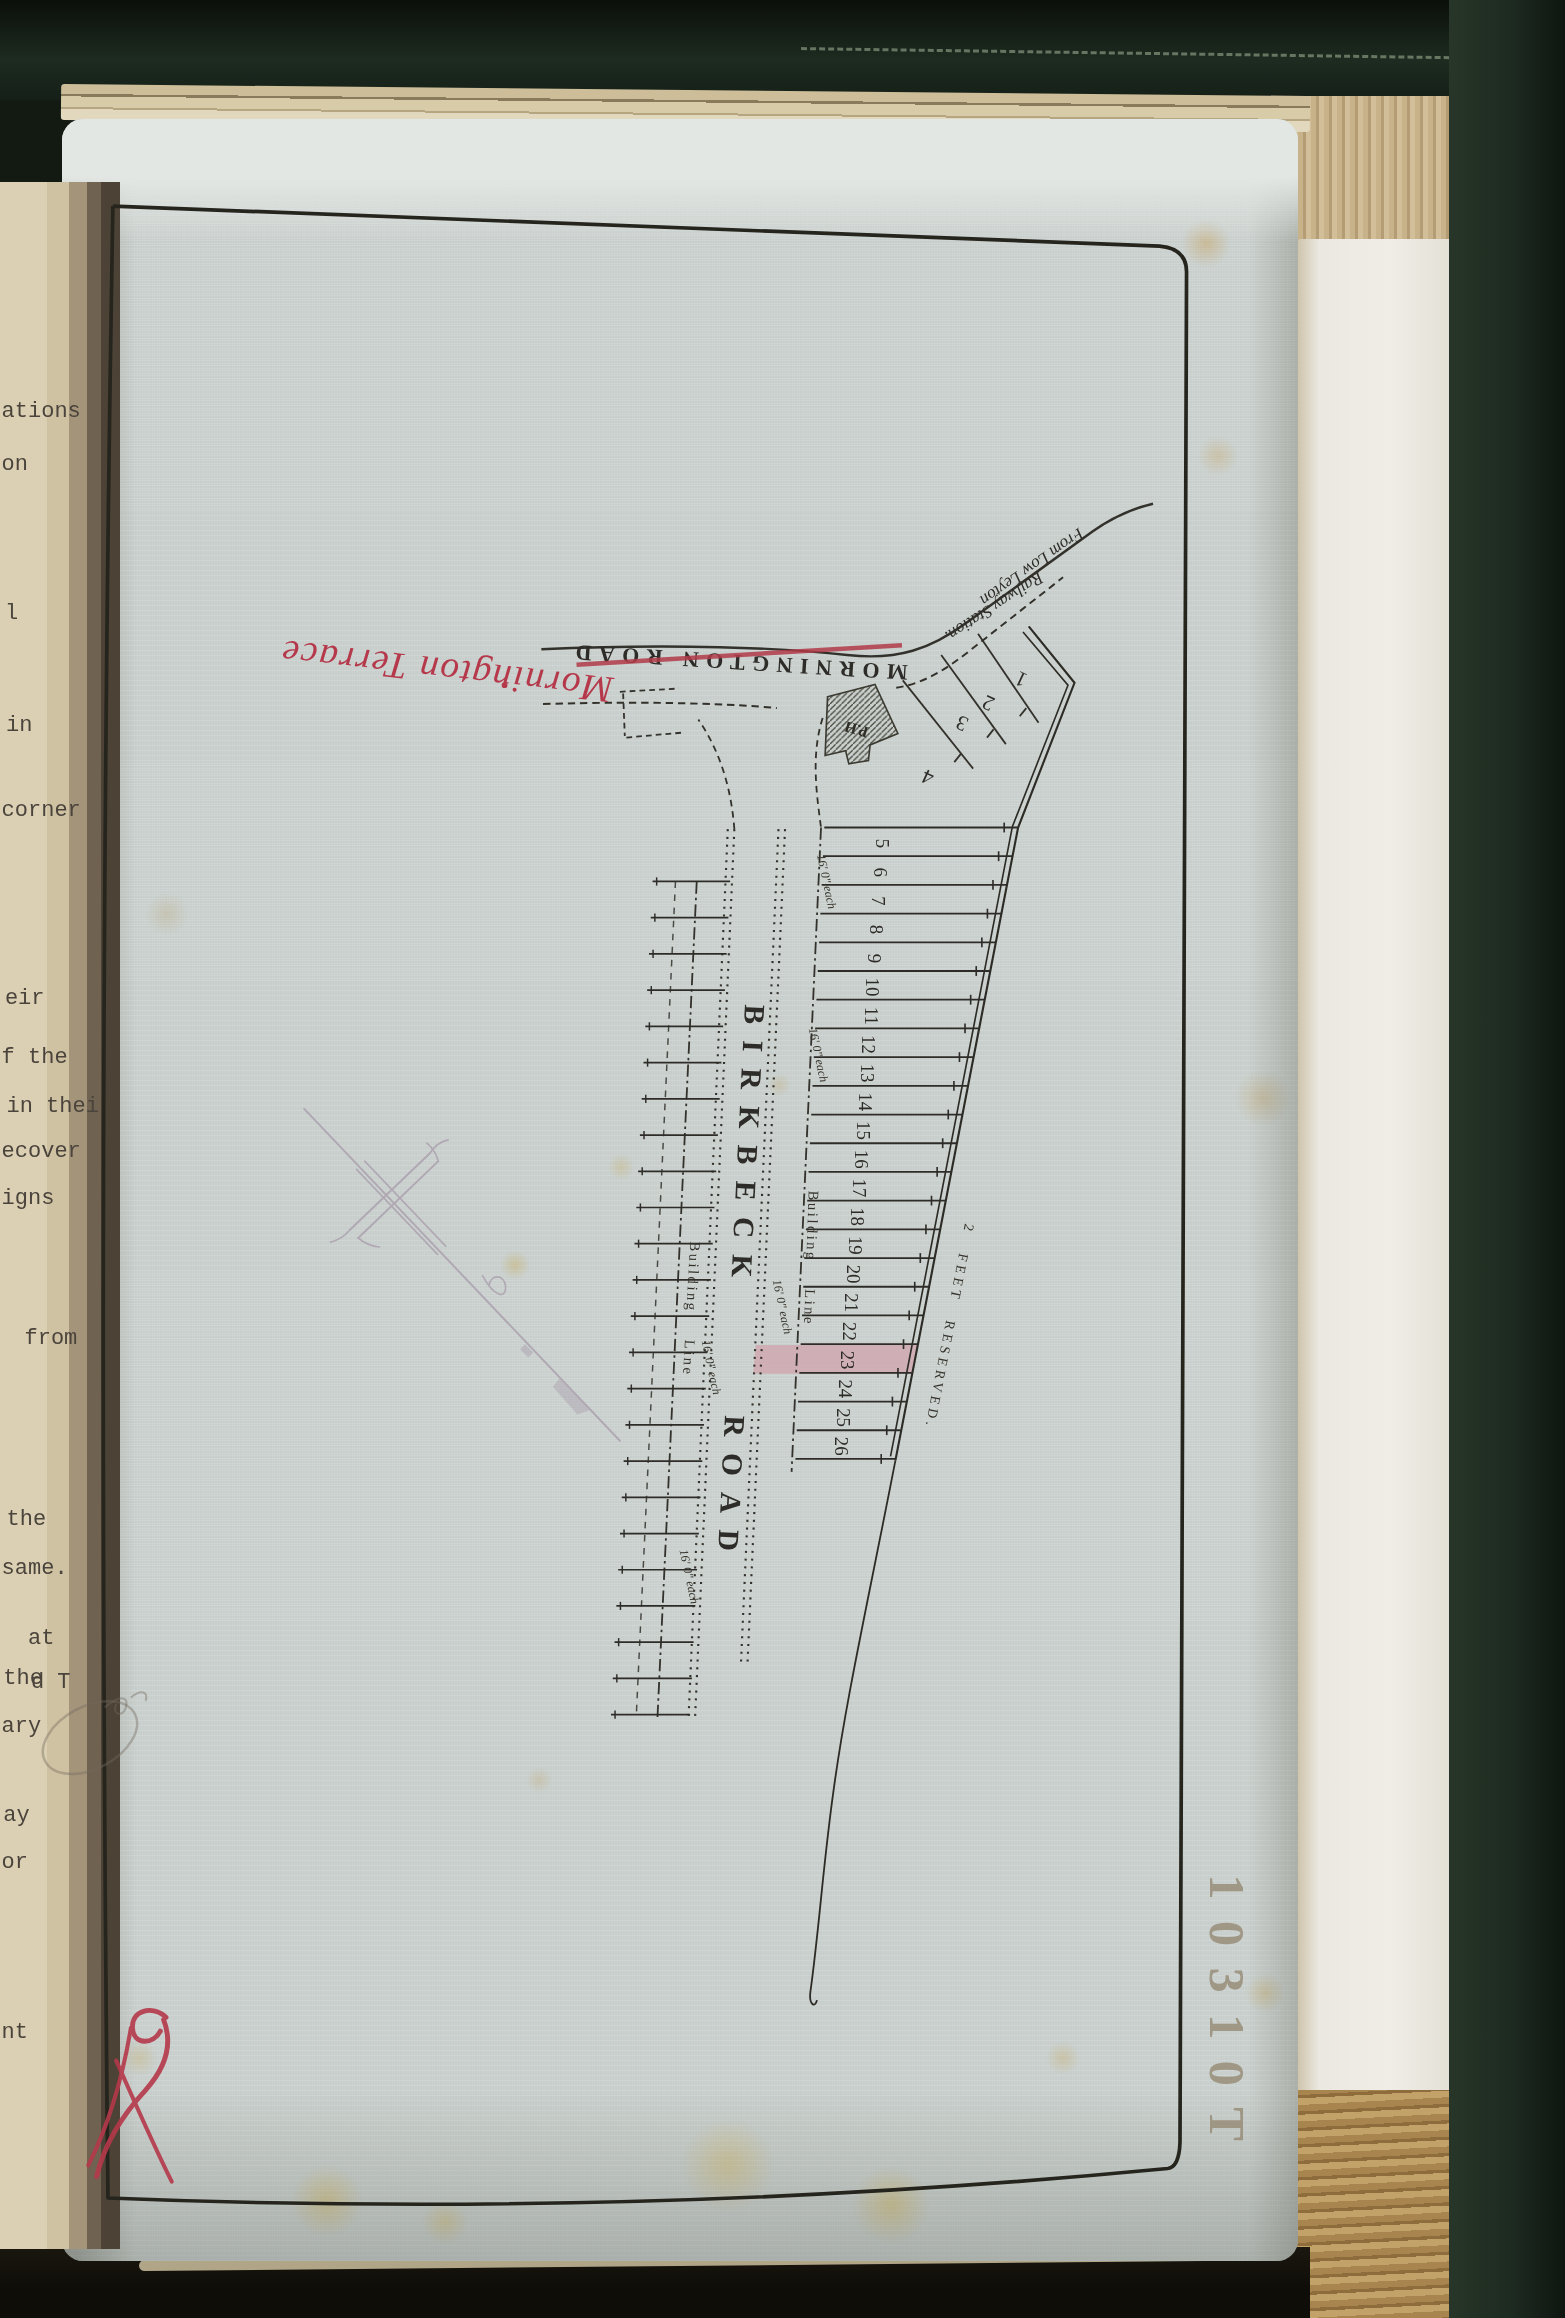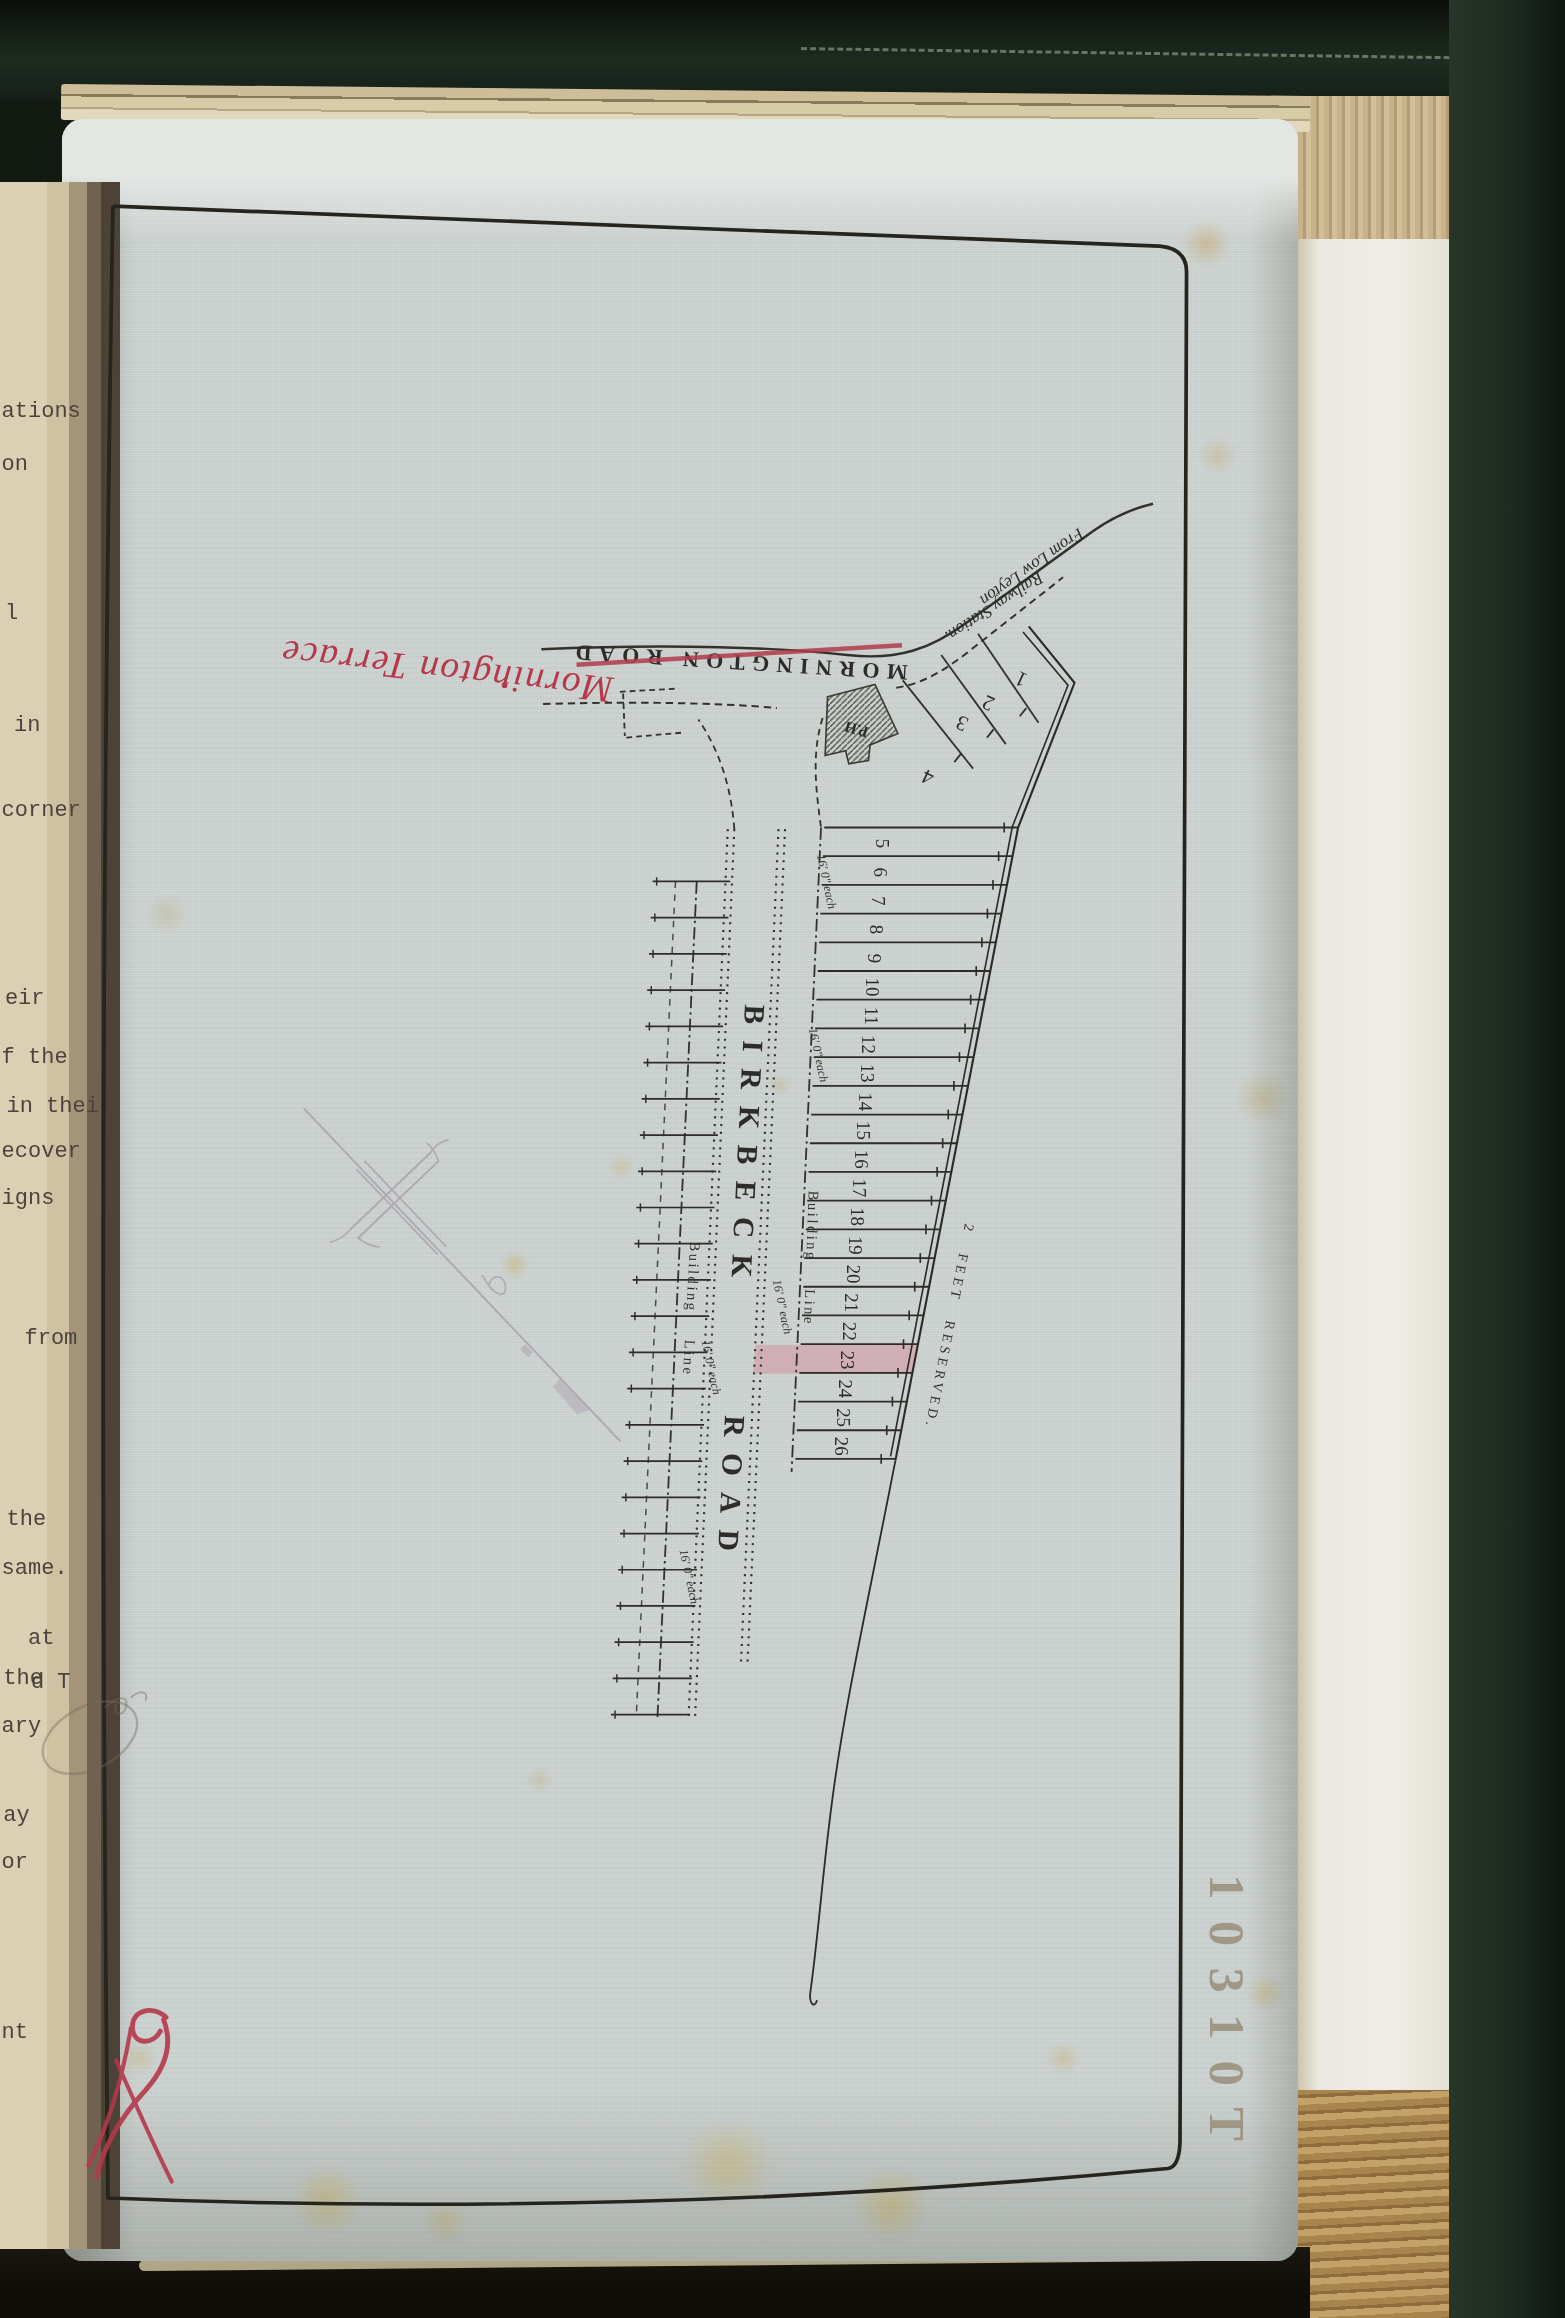--- a/index.html
+++ b/index.html
@@ -90,21 +90,21 @@
   <div class="abs" id="sheet">
     <div class="texture"></div>
     <div class="stains"></div>
     <div class="shade"></div>
   </div>
 
   <div class="abs" id="left-page">
       <div class="frag" style="left: 1.6px; top: 217px;">ations</div>
       <div class="frag" style="left: 1.6px; top: 270px;">on</div>
       <div class="frag" style="left: 4.9px; top: 419px;">l</div>
-      <div class="frag" style="left: 14px; top: 531px;">in</div>
+      <div class="frag" style="left: 6px; top: 531px;">in</div>
       <div class="frag" style="left: 1.6px; top: 616px;">corner</div>
       <div class="frag" style="left: 4.9px; top: 804px;">eir</div>
       <div class="frag" style="left: 1.6px; top: 863px;">f the</div>
       <div class="frag" style="left: 6.5px; top: 912px; text-align: center;">in thei</div>
       <div class="frag" style="left: 1.6px; top: 957px;">ecover</div>
       <div class="frag" style="left: 1.6px; top: 1004px;">igns</div>
       <div class="frag" style="left: 24.5px; top: 1120px; margin-top: 24px;">from</div>
       <div class="frag" style="left: 6.5px; top: 1325px;">the</div>
       <div class="frag" style="left: 1.6px; top: 1374px;">same.</div>
       <div class="frag" style="left: 28px; top: 1444px;">at</div>

